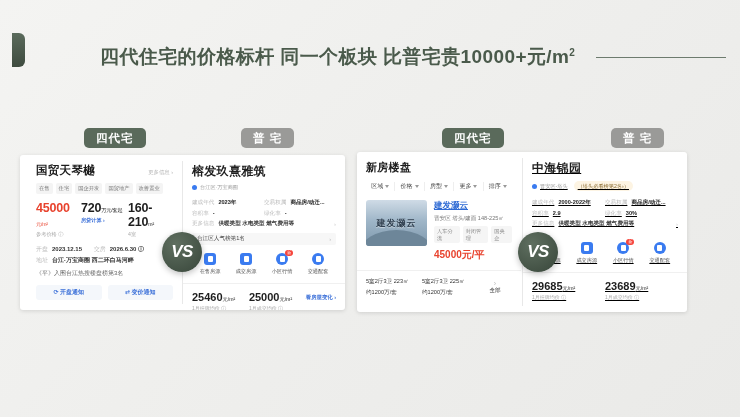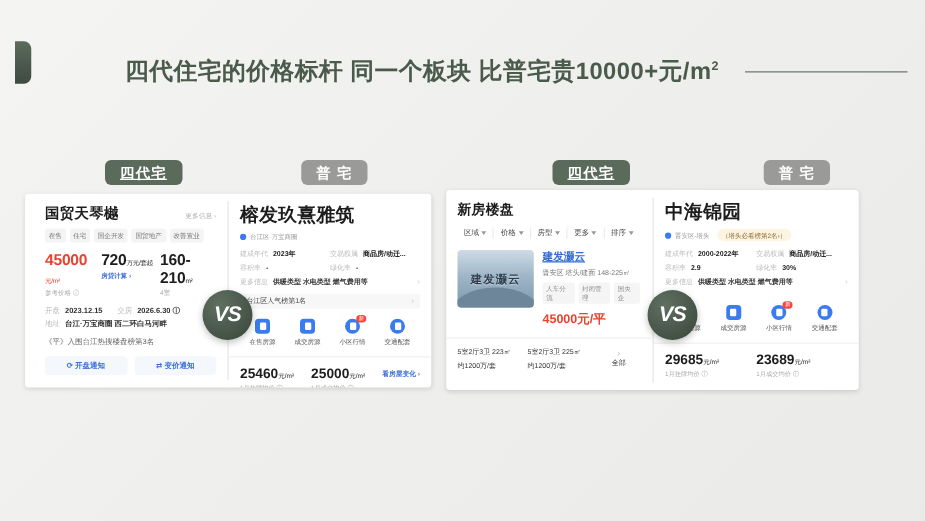--- a/index.html
+++ b/index.html
@@ -30,21 +30,21 @@
   }
   .title sup { font-size:10px; vertical-align:super; }
   .title-rule { flex:1; height:1px; background:#6d7b6e; }
 
   
   .badge {
     position:absolute; height:20px; padding:0 12px; border-radius:5px;
     font-size:11.5px; font-weight:bold; color:#ffffff;
     display:flex; align-items:center; justify-content:center; letter-spacing:1px;
   }
-  .badge.dark { background:#5a6a5b;text-decoration:underline; }
+  .badge.dark { background:#5a6a5b; }
   .badge.gray { background:#9a9a98; }
   .b1 { left:84px;  top:128px; }
   .b2 { left:241px; top:128px; }
   .b3 { left:442px; top:128px; }
   .b4 { left:611px; top:128px; }
 
   
   .panel {
     position:absolute; background:#ffffff; border-radius:3px;
     box-shadow:0 1px 4px rgba(0,0,0,.13);
@@ -81,21 +81,21 @@
   .nh-rank { margin-top:3px; font-size:6px; color:#666; }
   .nh-btns { display:flex; gap:6px; margin-top:7px; }
   .nh-btns div {
     flex:1; height:15px; background:#f4f7fb; border-radius:3px; color:#3a6fd8;
     font-size:6px; display:flex; align-items:center; justify-content:center; gap:3px;
     font-weight:bold;
   }
 
   
   .cm { padding:8px 9px 0 9px; position:relative; height:100%; }
-  .cm-name { font-size:15px; font-weight:bold; color:#1d1d1d; letter-spacing:.3px; }
+  .cm-name { font-size:12px; font-weight:bold; color:#1d1d1d; letter-spacing:.3px; }
   .cm-loc { display:flex; align-items:center; gap:3px; margin-top:4px; }
   .cm-dot { width:5px; height:5px; border-radius:50%; background:#3a7bf0; flex:none; }
   .cm-loc .lt { font-size:5.2px; color:#999; }
   .cm-rank-pill {
     font-size:5.2px; color:#8a6a2e; background:#fdf4e3; border-radius:7px;
     padding:1.5px 4px; margin-left:3px;
   }
   .cm-rows { margin-top:6px; }
   .cm-row { display:flex; font-size:5.6px; line-height:1.95; }
   .cm-row .cell { flex:1; display:flex; gap:4px; }
@@ -385,21 +385,21 @@
           <div class="nl-all">
             <div class="ar">›</div>
             <div>全部</div>
           </div>
         </div>
       </div>
     </div>
 
     <div class="divider" style="left:165px;"></div>
 
-    <div class="half" style="left:166px; width:164px;">
+    <div class="half" style="left:166px; width:164px;text-decoration:underline;">
       <div class="cm">
         <div class="cm-name">中海锦园</div>
         <div class="cm-loc">
           <span class="cm-dot"></span>
           <span class="lt">晋安区-塔头</span>
           <span class="cm-rank-pill">（塔头必看榜第2名›）</span>
         </div>
         <div class="cm-rows">
           <div class="cm-row">
             <div class="cell">

